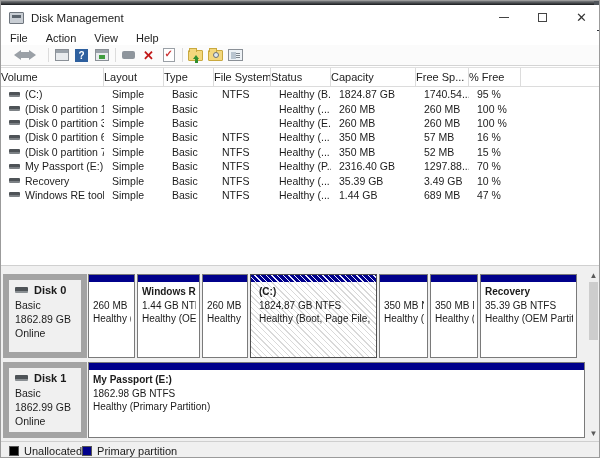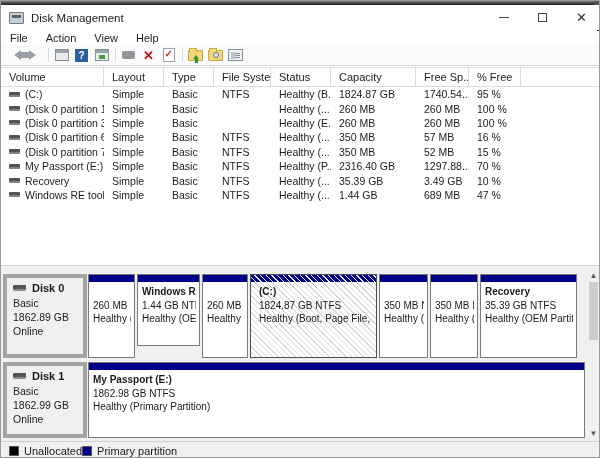--- a/index.html
+++ b/index.html
@@ -68,34 +68,34 @@
     border:1.5px solid #6b6f73; border-radius:50%; background:#dfe9f2; }
   .props-icon { width:15px; height:12px; border:1px solid #8a9097; background:#eef2f6; position:relative; }
   .props-icon::before { content:""; position:absolute; left:2px; top:2px; width:5px; height:7px; background:#b9c4cf; }
   .props-icon::after { content:""; position:absolute; right:2px; top:3px; width:4px; height:1px;
     background:#7d858d; box-shadow:0 2px 0 #7d858d, 0 4px 0 #7d858d; }
 
   
   .vol-table { position:absolute; left:0; top:66px; width:600px; height:198px; background:#fff; }
   .tbl-grid { display:grid; grid-template-columns:103px 60px 50px 57px 60px 85px 53px 52px 1fr; }
   .tbl-header { height:20px; border-top:1px solid #e0e0e0; border-bottom:1px solid #dcdcdc; }
-  .th { display:flex; align-items:center; padding-left:8px; border-right:1px solid #dcdcdc;
+  .th { display:flex; align-items:center; padding-left:0; border-right:1px solid #dcdcdc;
     color:#222; font-size:11px; white-space:nowrap; overflow:hidden; }
   .tbl-row { height:14.4px; }
   .td { display:flex; align-items:center; padding-left:8px; white-space:nowrap; overflow:hidden;
     font-size:10.5px; color:#1c1c1c; }
   .vol-icon { flex:0 0 auto; width:11px; height:5px; background:#4e5357; border-radius:1px;
     margin-right:5px; border-bottom:2px solid #7d8286; }
 
   
   .graphics { position:absolute; left:0; top:264px; width:600px; height:176px;
     background:#f0f0f0; border-top:1px solid #d0d0d0; }
   .disk-row { position:absolute; left:2px; }
   .disk-panel { position:absolute; left:0; top:0; width:84px; background:#f0f0f0;
-    border:4px solid #a3a3a3; padding:4px 0 0 6px; }
+    border:6px solid #a3a3a3; padding:4px 0 0 6px; }
   .disk-title { display:flex; align-items:center; font-weight:bold; font-size:11px; }
   .disk-icon { width:13px; height:6px; background:#4e5357; border-radius:1px; margin-right:6px;
     border-bottom:2px solid #8a8f93; }
   .disk-meta { font-size:10.5px; line-height:14px; color:#1c1c1c; margin-top:2px; }
   .part-strip { position:absolute; top:0; display:flex; gap:2px; }
   .partition { border:1px solid #7a7a7a; background:#fff; display:flex; flex-direction:column; }
   .part-bar { height:7px; background:#00008b; flex:0 0 auto; }
   .part-body { flex:1; padding:3px 3px 0 4px; overflow:hidden; }
   .part-body div { white-space:nowrap; overflow:hidden; font-size:10px; line-height:13.5px; }
   .part-title { font-weight:bold; min-height:13.5px; }
@@ -334,21 +334,21 @@
     </div>
     <div class="part-strip" style="left:85px;">
       <div class="partition" style="width:47px; height:84px;">
         <div class="part-bar"></div>
         <div class="part-body">
           <div class="part-title"></div>
           <div>260 MB</div>
           <div>Healthy (</div>
         </div>
       </div>
-      <div class="partition" style="width:63px; height:72px;">
+      <div class="partition" style="width:63px; height:84px;">
         <div class="part-bar"></div>
         <div class="part-body">
           <div class="part-title">Windows R</div>
           <div>1.44 GB NTF</div>
           <div>Healthy (OEI</div>
         </div>
       </div>
       <div class="partition" style="width:46px; height:84px;">
         <div class="part-bar"></div>
         <div class="part-body">

